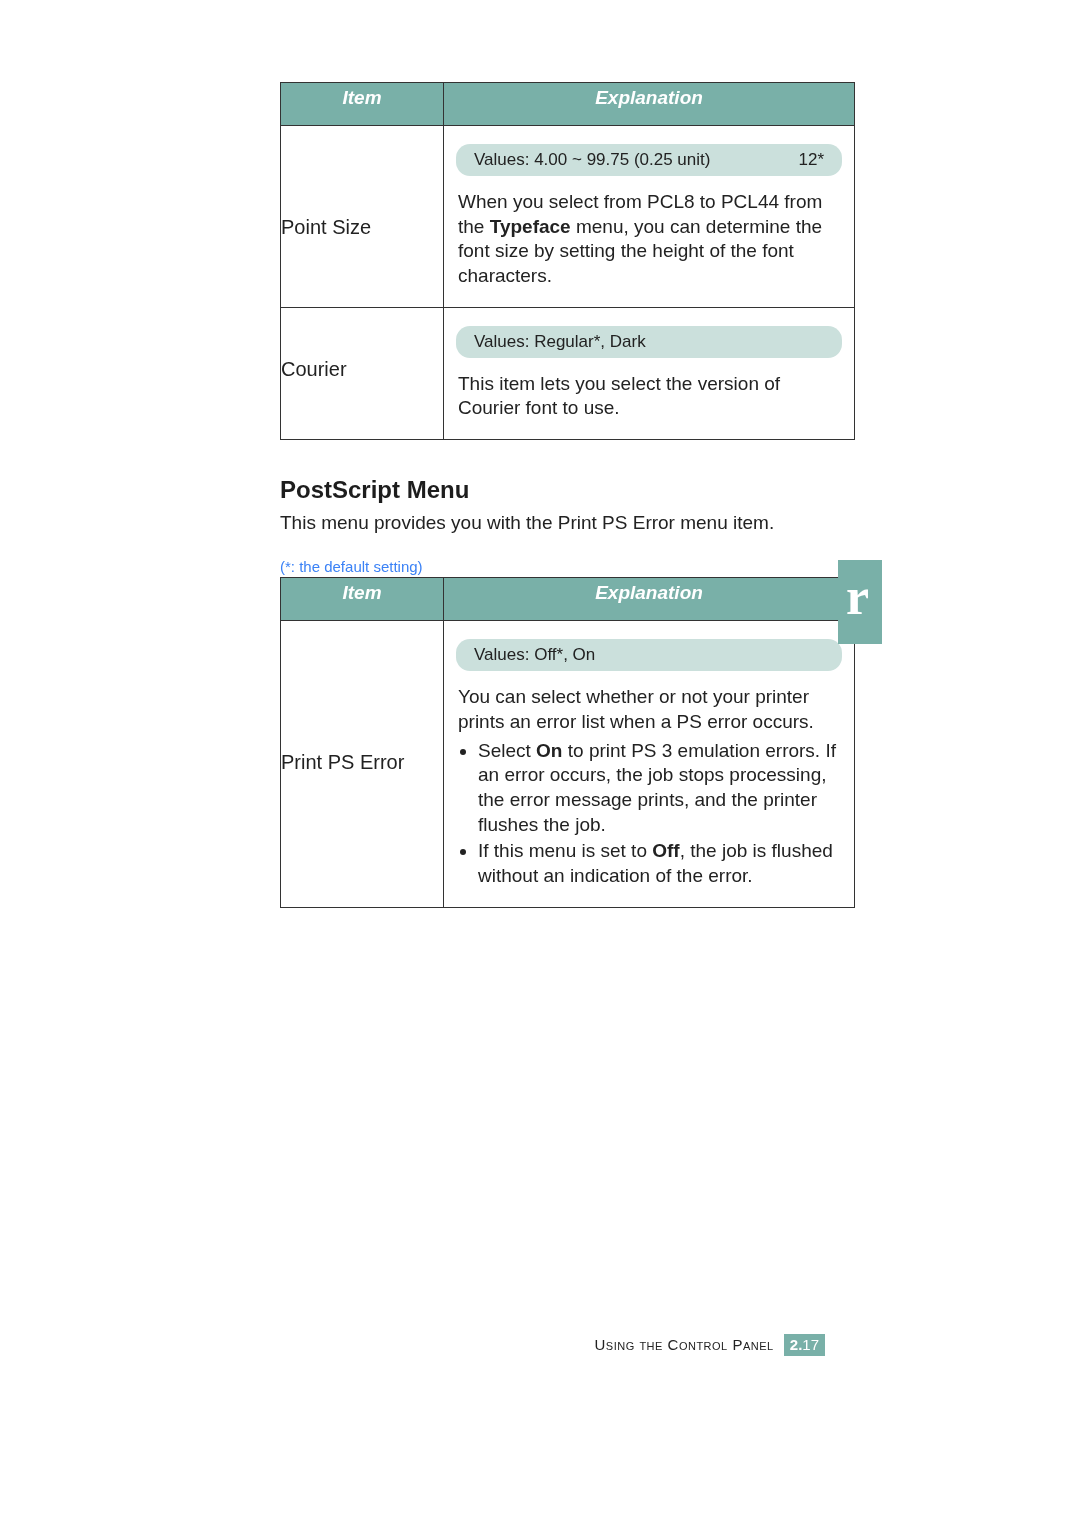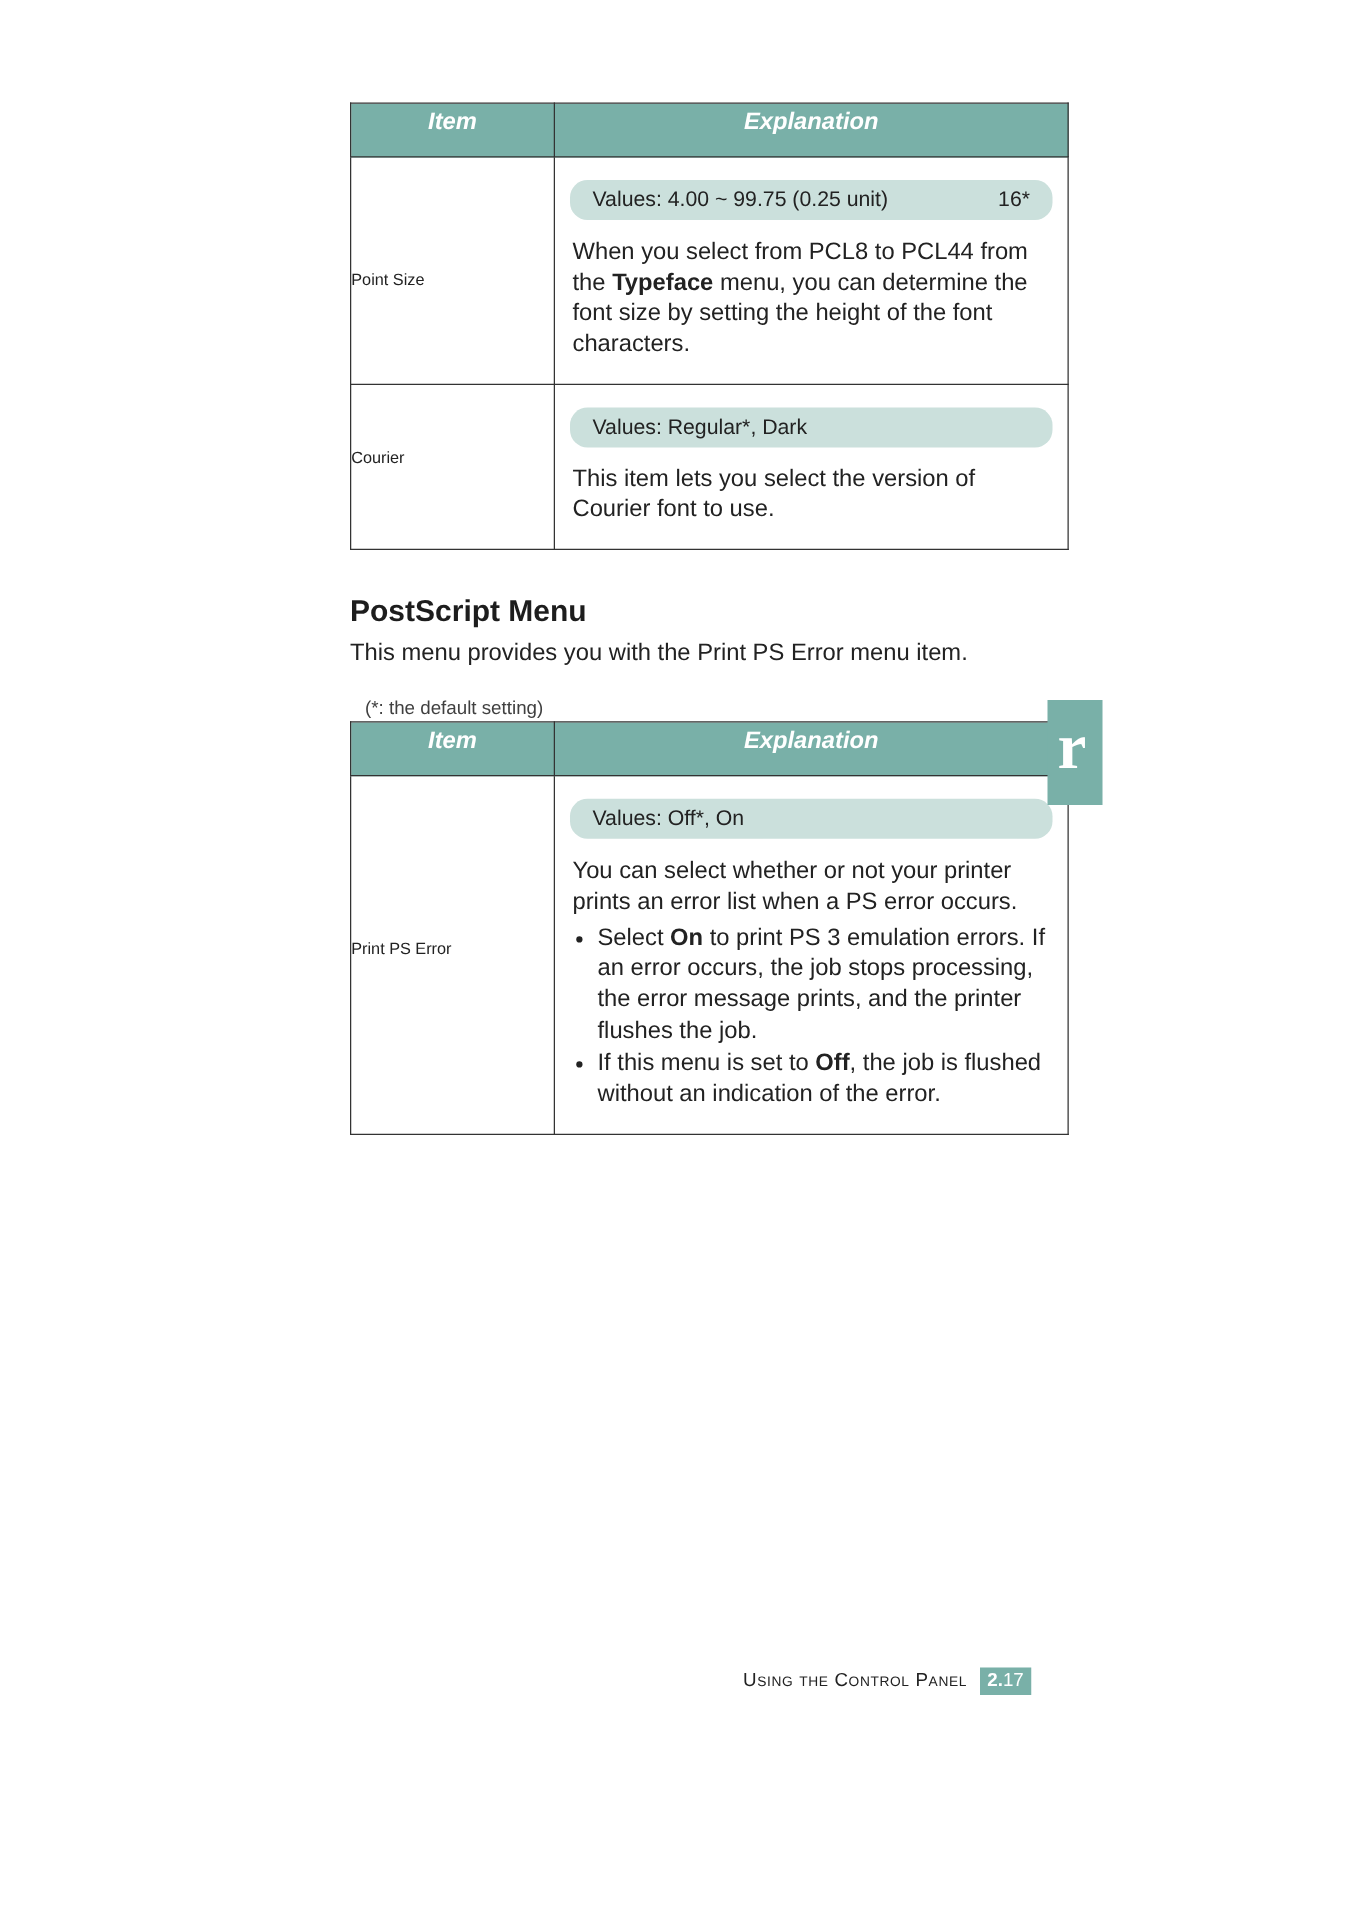--- a/index.html
+++ b/index.html
@@ -37,21 +37,21 @@
     font-family: "Trebuchet MS", Verdana, sans-serif;
     font-weight: bold;
     font-style: italic;
     font-size: 19px;
     text-align: center;
     padding: 4px 0 16px 0;
   }
   col.item { width: 163px; }
   col.expl { width: auto; }
   td.item-cell {
-    font-size: 13px;
+    font-size: 20px;
     padding: 14px 0 0 14px;
     color: #222;
     vertical-align: top;
     margin-left: 24px;
   }
   td.expl-cell {
     padding: 0;
   }
   .values-pill {
     background: #cbe0dc;
@@ -83,22 +83,22 @@
     font-weight: bold;
     color: #1d1d1d;
     margin: 36px 0 8px 0;
   }
   .intro {
     font-size: 19px;
     margin: 0 0 24px 0;
   }
   .default-note {
     font-size: 15px;
-    color: #404040;
-    margin: 0 0 2px 12px;
+    color: #3b82f6;
+    margin: 0 0 2px 0;
   }
   td.item-cell.print-ps {
     padding-top: 130px;
   }
   .side-tab {
     position: absolute;
     right: 198px;
     top: 560px;
     width: 44px;
     height: 84px;
@@ -141,21 +141,21 @@
       <tbody>
           <tr>
         <th>Item</th>
         <th>Explanation</th>
       </tr>
       <tr>
         <td class="item-cell" style="padding-top:90px;">Point Size</td>
         <td class="expl-cell">
           <div class="values-pill">
             <span>Values: 4.00 ~ 99.75 (0.25 unit)</span>
-            <span class="right">16*</span>
+            <span class="right">12*</span>
           </div>
           <div class="expl-text">When you select from PCL8 to PCL44 from the <b>Typeface</b> menu, you can determine the font size by setting the height of the font characters.</div>
         </td>
       </tr>
       <tr>
         <td class="item-cell" style="padding-top:50px;border-radius:25px;">Courier</td>
         <td class="expl-cell">
           <div class="values-pill">
             <span>Values: Regular*, Dark</span>
             <span class="right"></span>

